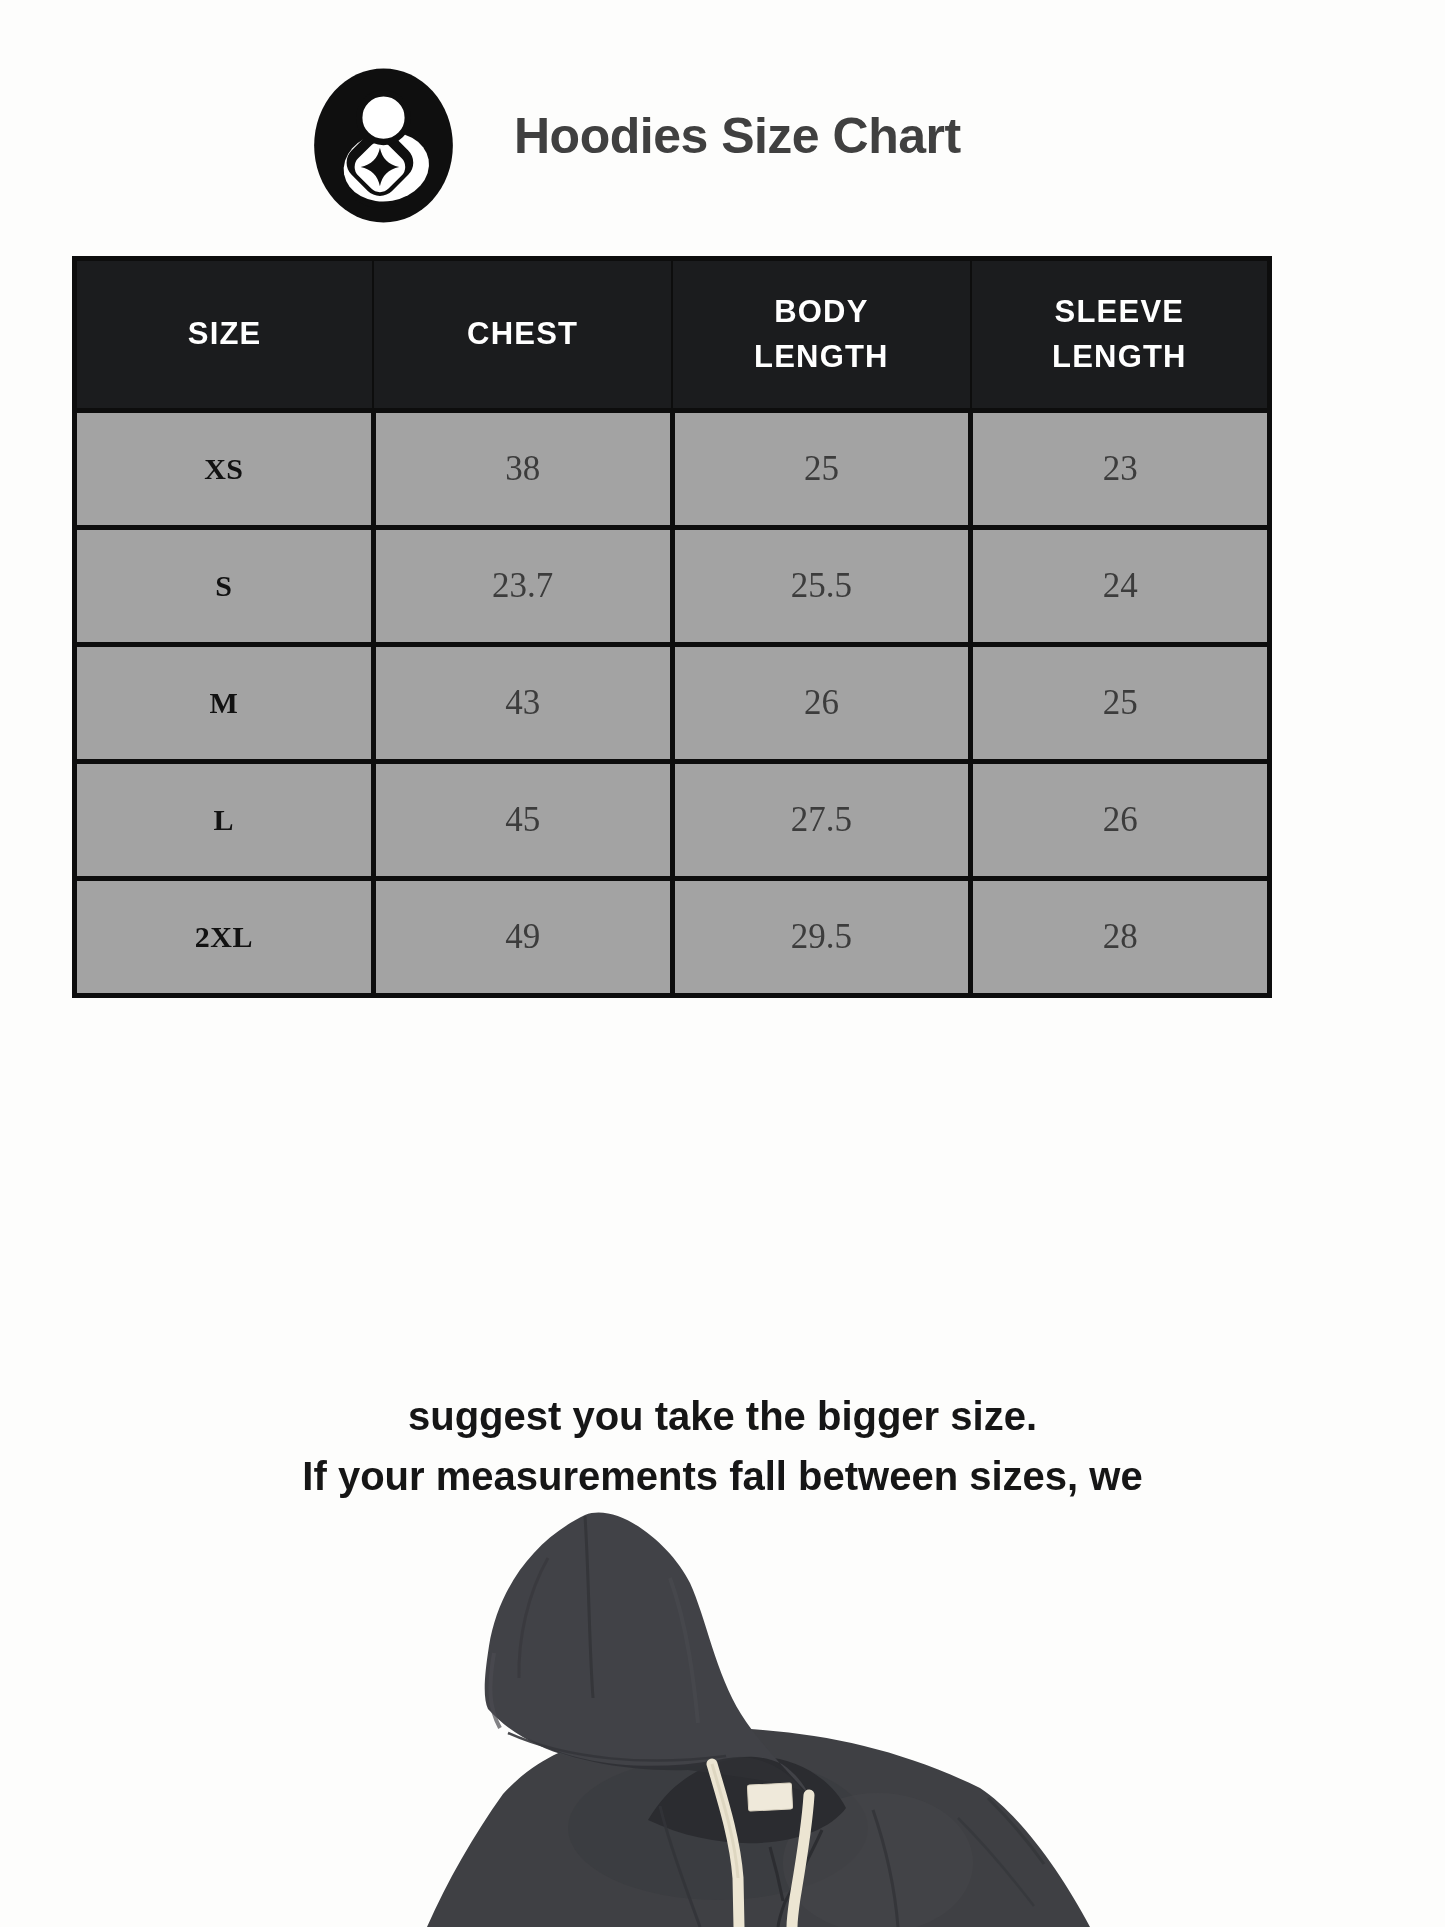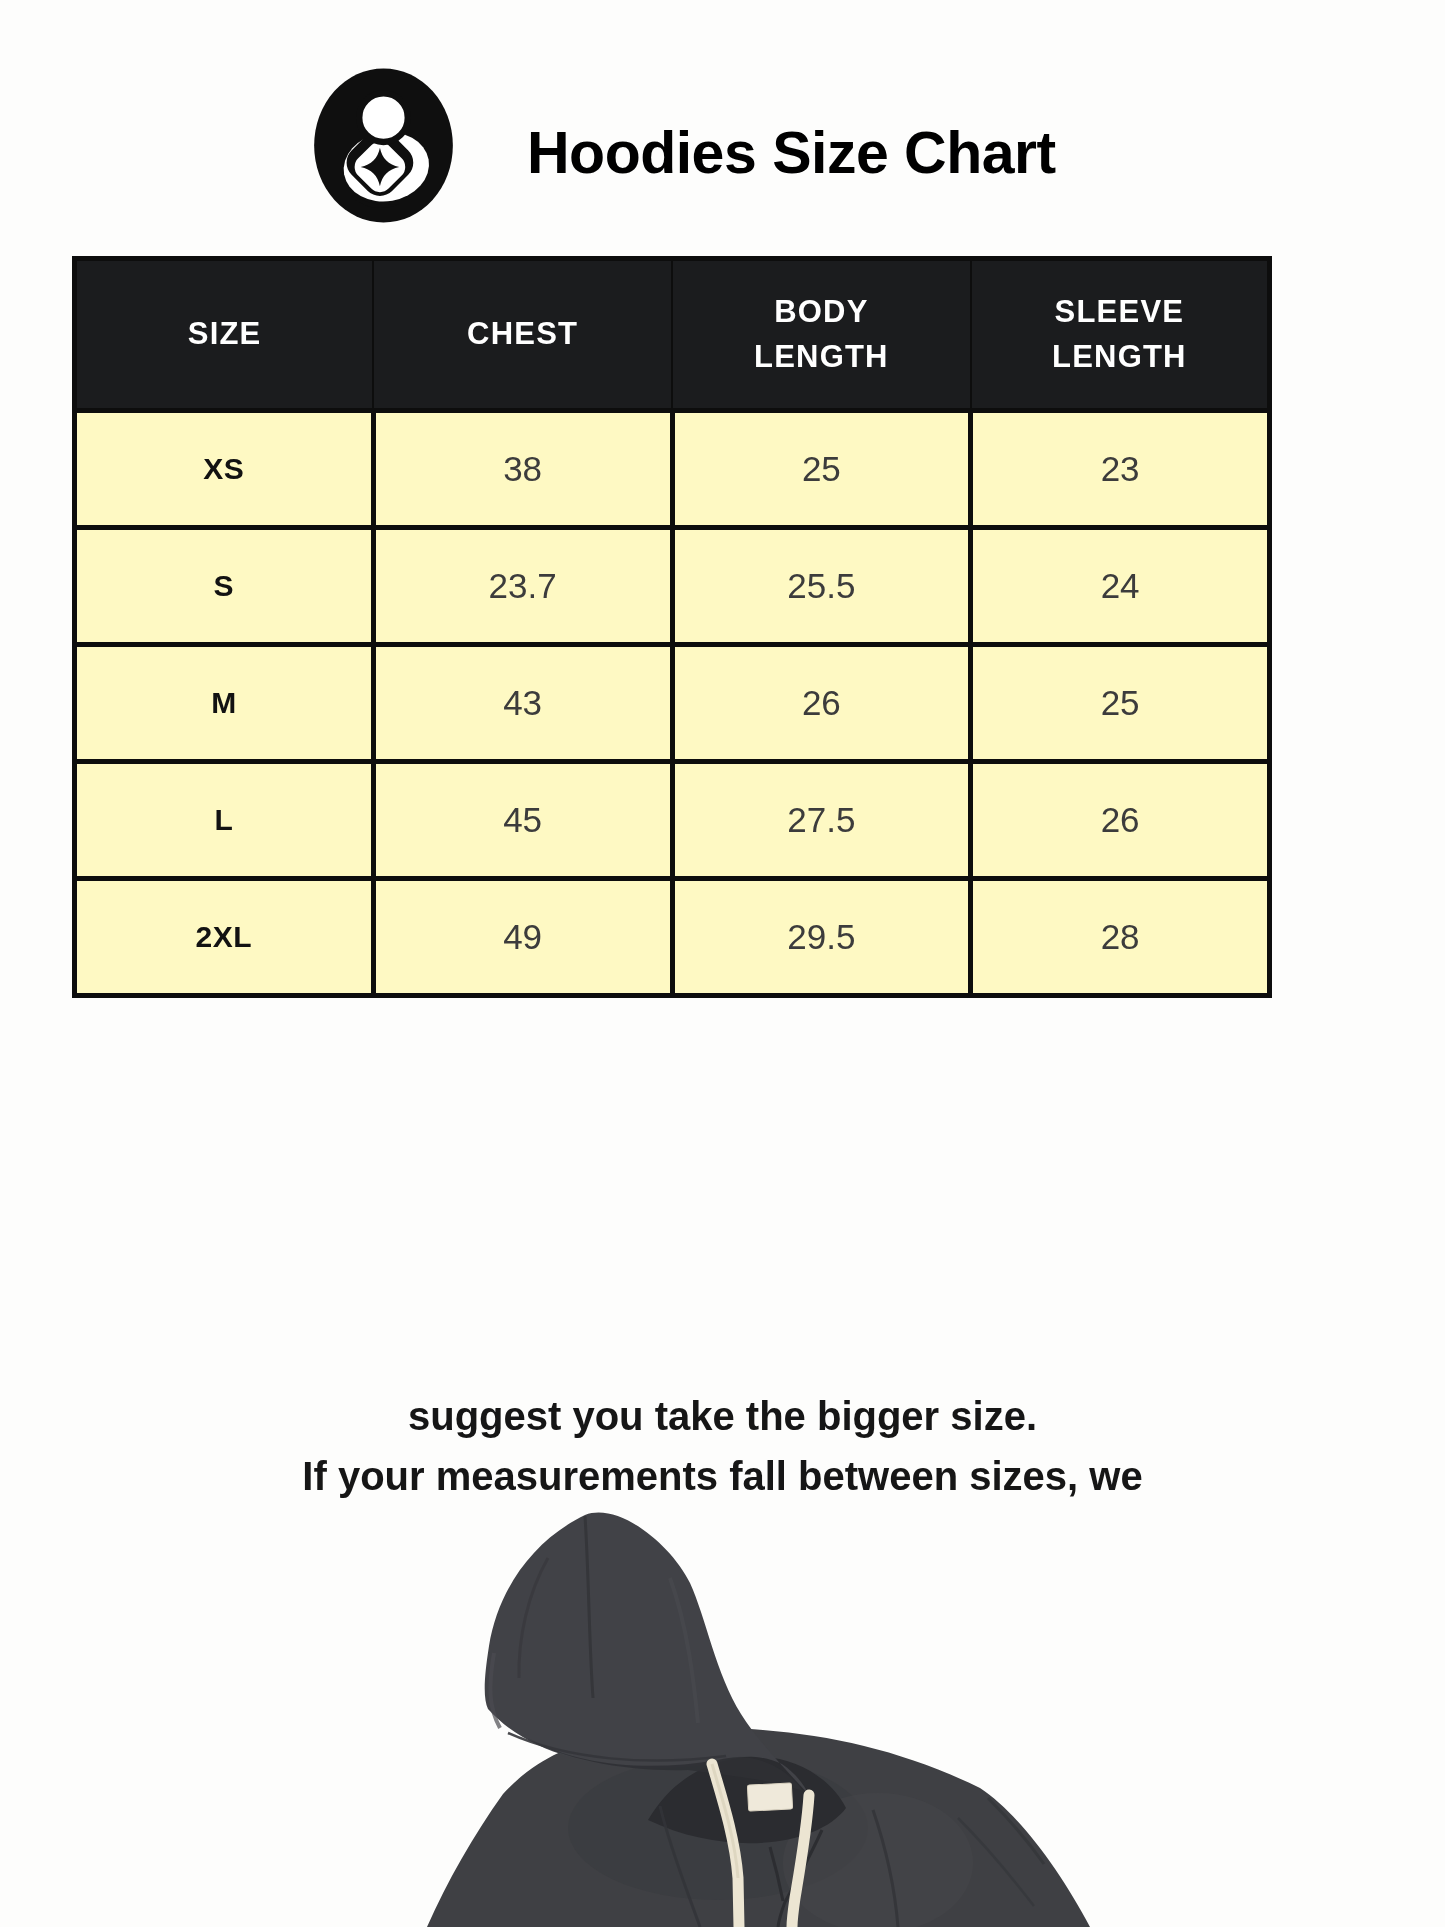--- a/index.html
+++ b/index.html
@@ -12,24 +12,24 @@
   }
   .page { position: absolute; inset: 0; }
 
   
   .logo {
     position: absolute; left: 312px; top: 67px;
     width: 143px; height: 157px;
   }
   .title {
     position: absolute; left: 510px; top: 107px;
-    margin: 17px;
-    font-size: 59px; line-height: 1;
+    margin: 4px;
+    font-size: 50px; line-height: 1;
     font-weight: 700; letter-spacing: -0.5px;
-    color: #000000;
+    color: #404040;
     white-space: nowrap;
   }
 
   
   .size-table {
     position: absolute; left: 72px; top: 256px;
     width: 1200px;
     border-collapse: collapse;
     table-layout: fixed;
   }
@@ -47,24 +47,25 @@
     font-size: 31px; font-weight: 700;
     letter-spacing: 1.2px;
     line-height: 1.45;
     border-left-width: 2px; border-right-width: 2px;
   }
   .size-table th:first-child { border-left-width: 5px; }
   .size-table th:last-child  { border-right-width: 5px; }
   .th-label { display: inline-block; max-width: 190px; }
   .size-table td {
     height: 117px;
-    background: #fef9c3;
+    background: #a3a3a3;
     font-size: 35px;
     font-weight: 400;
     color: #3c3c3c;
+    font-family: Liberation Serif, serif;
   }
   .size-table td.size-cell {
     font-size: 30px; font-weight: 700; color: #121212;
     letter-spacing: 0.5px;
   }
 
   
   .note {
     position: absolute; left: 0; top: 1386px;
     width: 100%;

